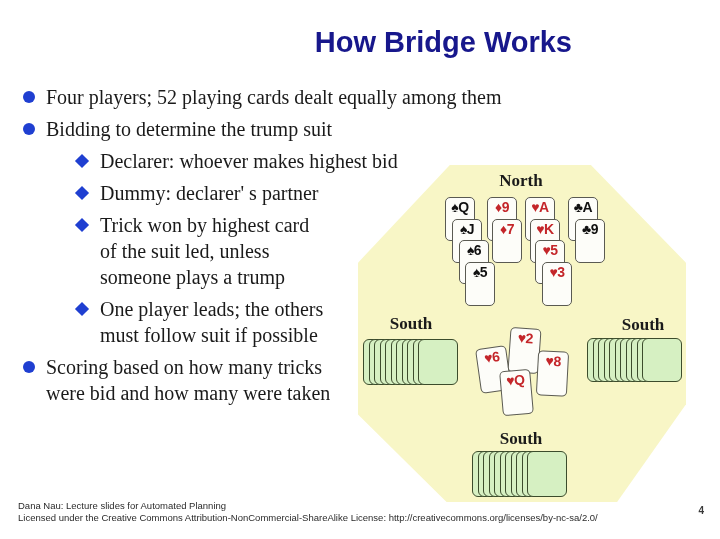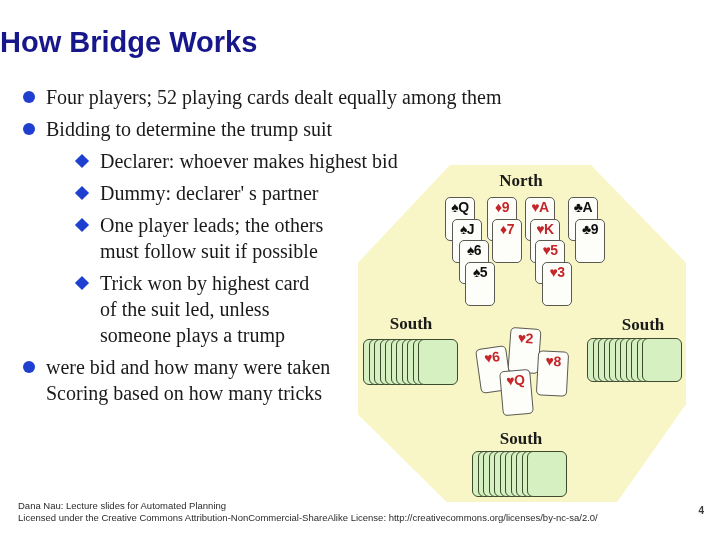--- a/index.html
+++ b/index.html
@@ -5,21 +5,21 @@
   :root{
     --title:#17178c; --bullet:#1f3fd1; --table-fill:#f8f6c6;
     --card-back:#d6f0c2; --suit-red:#c4262a; --suit-black:#111111;
   }
   html,body{margin:0;padding:0;background:#888;}
   .slide{
     position:relative; width:720px; height:539px; background:#ffffff;
     overflow:hidden; font-family:"Liberation Serif", serif; color:#1a1a1a;
   }
   .title{
-    position:absolute; top:26px; left:0; width:572px; text-align:left;
+    position:absolute; top:26px; left:0; width:572px; text-align:right;
     font-family:"Liberation Sans", sans-serif; font-weight:bold;
     font-size:29px; color:var(--title); letter-spacing:0;
   }
   
   .bullets{position:absolute; left:20px; top:84px; width:400px;}
   .bullet{position:relative; margin-bottom:6px;}
   .bullet .ln{font-size:20px; line-height:26px; white-space:nowrap;}
   .bullet.l1{padding-left:26px;}
   .bullet.l2{padding-left:80px;}
   .marker{position:absolute; display:block;}
@@ -83,33 +83,33 @@
     <div class="bullet l2">
       <span class="marker dia"></span>
       <div class="ln">Declarer: whoever makes highest bid</div>
     </div>
     <div class="bullet l2">
       <span class="marker dia"></span>
       <div class="ln">Dummy: declarer' s partner</div>
     </div>
     <div class="bullet l2">
       <span class="marker dia"></span>
-      <div class="ln">One player leads; the others</div>
-      <div class="ln">must follow suit if possible</div>
-    </div>
-    <div class="bullet l2">
-      <span class="marker dia"></span>
       <div class="ln">Trick won by highest card</div>
       <div class="ln">of the suit led, unless</div>
       <div class="ln">someone plays a trump</div>
     </div>
+    <div class="bullet l2">
+      <span class="marker dia"></span>
+      <div class="ln">One player leads; the others</div>
+      <div class="ln">must follow suit if possible</div>
+    </div>
     <div class="bullet l1">
       <span class="marker dot"></span>
+      <div class="ln">Scoring based on how many tricks</div>
       <div class="ln">were bid and how many were taken</div>
-      <div class="ln">Scoring based on how many tricks</div>
     </div>
   </div>
 
   <div>
     <div class="octagon"></div>
 
     <div class="seat-label" style="left:471px;top:171px">North</div>
     <div class="seat-label" style="left:361px;top:314px">South</div>
     <div class="seat-label" style="left:593px;top:315px">South</div>
     <div class="seat-label" style="left:471px;top:429px">South</div>

